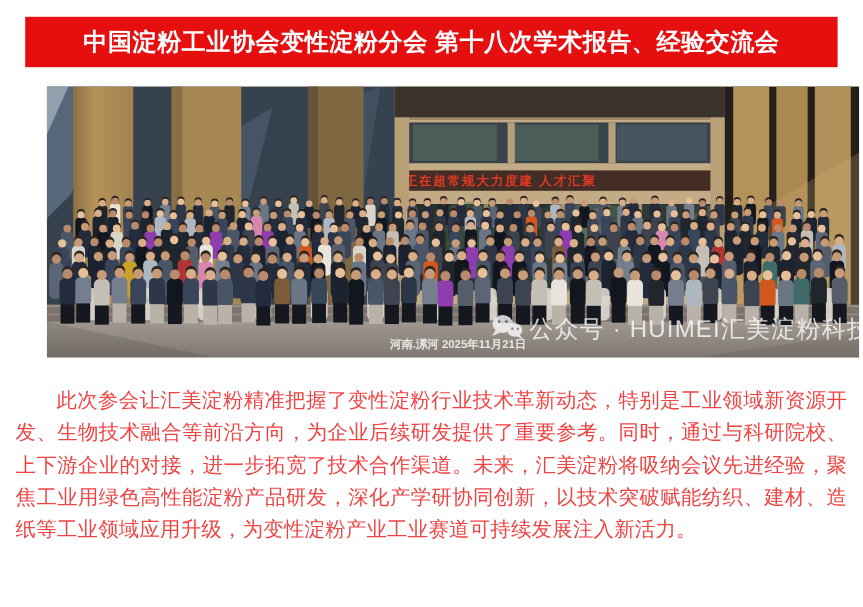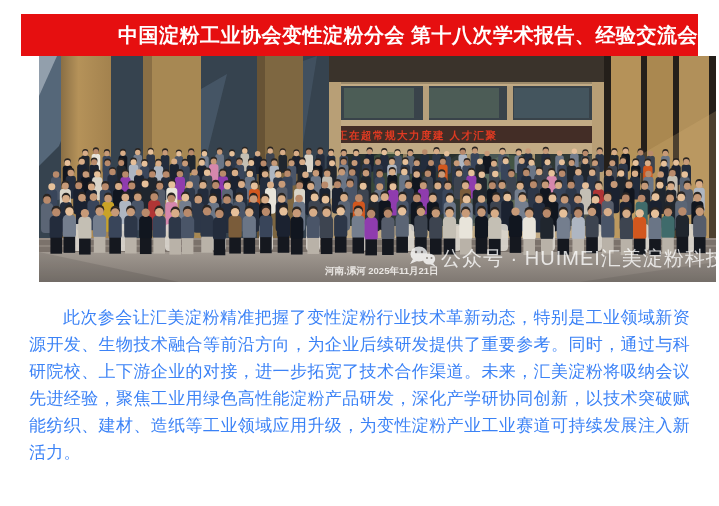--- a/index.html
+++ b/index.html
@@ -3,29 +3,29 @@
 <meta charset="utf-8">
 <style>
   html,body{margin:0;padding:0;}
   body{
     width:719px;height:506px;background:#ffffff;overflow:hidden;
     font-family:"Liberation Sans","DejaVu Sans",sans-serif;
   }
   .page{padding-top:14px;}
   .banner{
     width:677px;height:42px;margin:0 auto;
-    display:flex;align-items:center;justify-content:flex-end;
+    display:flex;align-items:center;justify-content:center;
     font-size:20px;font-weight:bold;letter-spacing:.5px;white-space:nowrap;
   }
-  figure.photo{margin:0 auto;width:641px;height:226px;display:block;}
+  figure.photo{margin:16px auto;width:641px;height:226px;display:block;}
   figure.photo svg{display:block;width:677px;height:226px;}
   svg text{font-family:"Liberation Sans","DejaVu Sans",sans-serif;}
   .article{
-    margin:22px 0 0;padding:0 29px;
-    font-size:17px;line-height:27px;color:#3b82f6;
+    margin:22px 0 0;padding:0 13px;
+    font-size:17px;line-height:27px;color:#ef4444;
     text-align:justify;text-indent:2em;letter-spacing:.2px;
   }
   .end-section{margin-top:8px;text-align:center;}
   .sprout{width:46px;height:30px;display:block;margin:0 auto;}
   .end-label{font-size:21px;font-weight:800;letter-spacing:2px;margin-top:1px;}
 </style>
 </head>
 <body>
 
 <div class="page">

